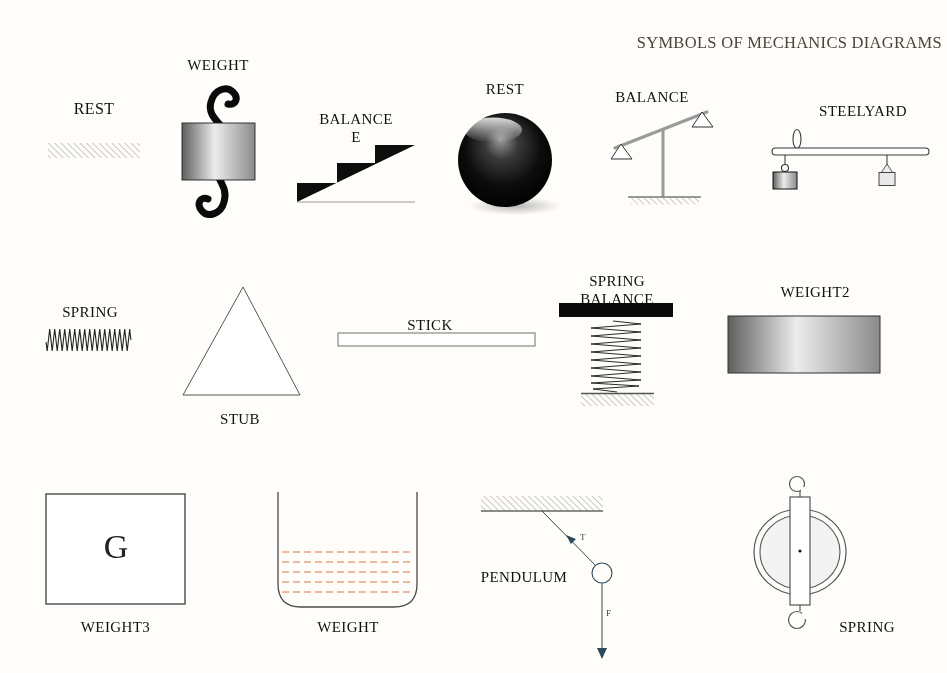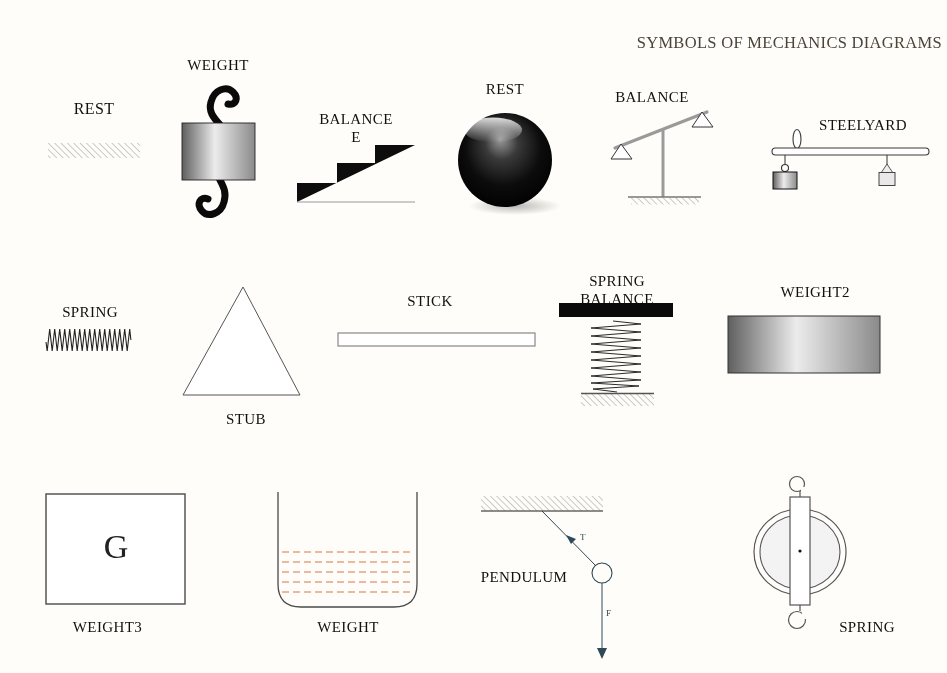--- a/index.html
+++ b/index.html
@@ -153,31 +153,31 @@
   <div class="title">SYMBOLS OF MECHANICS DIAGRAMS</div>
 
   <div class="lbl" style="left:48px;top:100px;width:92px;font-size:16px;">REST</div>
   <div class="lbl" style="left:168px;top:56px;width:100px;">WEIGHT</div>
   <div class="lbl" style="left:300px;top:110px;width:112px;">
     <div>BALANCE</div>
     <div>E</div>
   </div>
   <div class="lbl" style="left:455px;top:80px;width:100px;">REST</div>
   <div class="lbl" style="left:600px;top:88px;width:104px;">BALANCE</div>
-  <div class="lbl" style="left:802px;top:116px;width:122px;">STEELYARD</div>
+  <div class="lbl" style="left:802px;top:102px;width:122px;">STEELYARD</div>
   <div class="lbl" style="left:45px;top:303px;width:90px;">SPRING</div>
-  <div class="lbl" style="left:201px;top:410px;width:90px;">STUB</div>
-  <div class="lbl" style="left:385px;top:292px;width:90px;">STICK</div>
+  <div class="lbl" style="left:195px;top:410px;width:90px;">STUB</div>
+  <div class="lbl" style="left:385px;top:316px;width:90px;">STICK</div>
   <div class="lbl" style="left:565px;top:272px;width:104px;">
     <div>SPRING</div>
     <div>BALANCE</div>
   </div>
   <div class="sb-bar"></div>
   <div class="lbl" style="left:745px;top:283px;width:105px;text-align:right;">WEIGHT2</div>
-  <div class="lbl" style="left:55px;top:618px;width:105px;text-align:center;">WEIGHT3</div>
+  <div class="lbl" style="left:63px;top:618px;width:105px;text-align:center;">WEIGHT3</div>
   <div class="glyph-g">G</div>
   <div class="lbl" style="left:304px;top:618px;width:88px;">WEIGHT</div>
   <div class="lbl" style="left:468px;top:568px;width:112px;">PENDULUM</div>
   <div class="tiny" style="left:580px;top:532px;">T</div>
   <div class="tiny" style="left:606px;top:608px;">F</div>
   <div class="lbl" style="left:828px;top:618px;width:78px;">SPRING</div>
 
 </div>
 
 </body></html>

